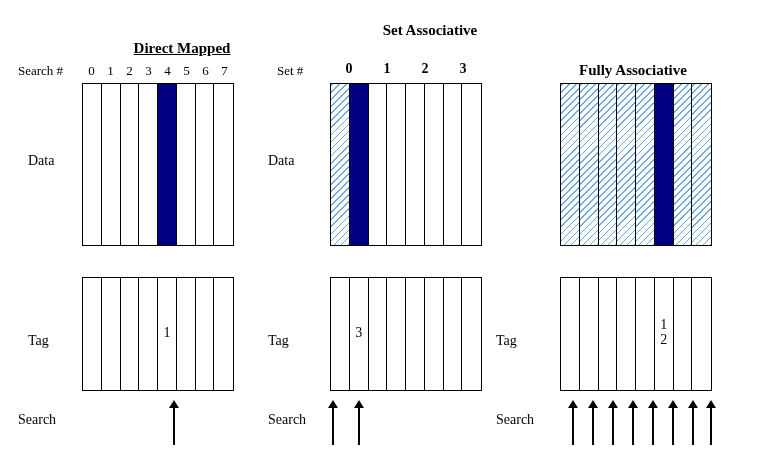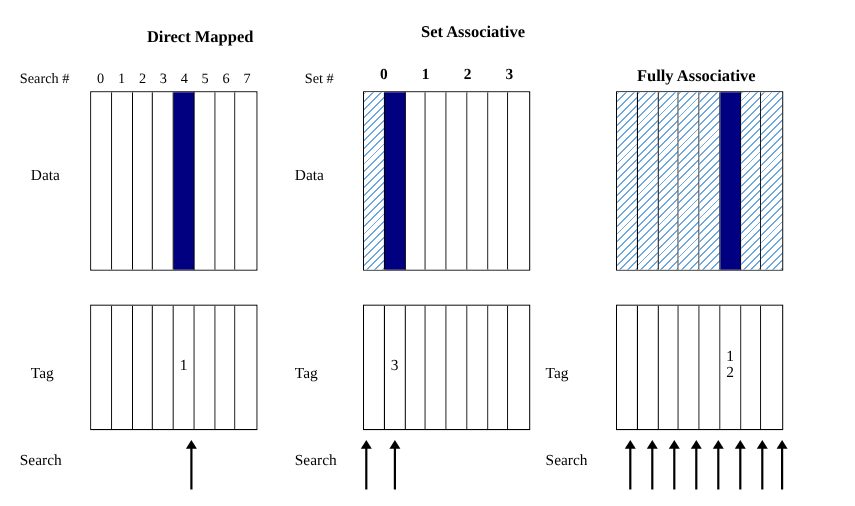--- a/index.html
+++ b/index.html
@@ -74,21 +74,21 @@
     top:-7px;left:-4px;
     width:0;height:0;
     border-left:5px solid transparent;
     border-right:5px solid transparent;
     border-bottom:8px solid #000;
   }
 </style>
 </head>
 <body>
 
-<div class="abs title" style="left:82px;top:26px;width:200px;">Direct Mapped</div>
+<div class="abs title" style="left:82px;top:40px;width:200px;text-decoration:underline;">Direct Mapped</div>
 
 <div class="abs numlabel" style="left:18px;top:63px;width:60px;text-align:left;">Search #</div>
 
 <div class="abs" style="left:82px;top:63px;width:152px;display:flex;">
   <div class="numlabel" style="width:19px;">0</div>
   <div class="numlabel" style="width:19px;">1</div>
   <div class="numlabel" style="width:19px;">2</div>
   <div class="numlabel" style="width:19px;">3</div>
   <div class="numlabel" style="width:19px;">4</div>
   <div class="numlabel" style="width:19px;">5</div>

